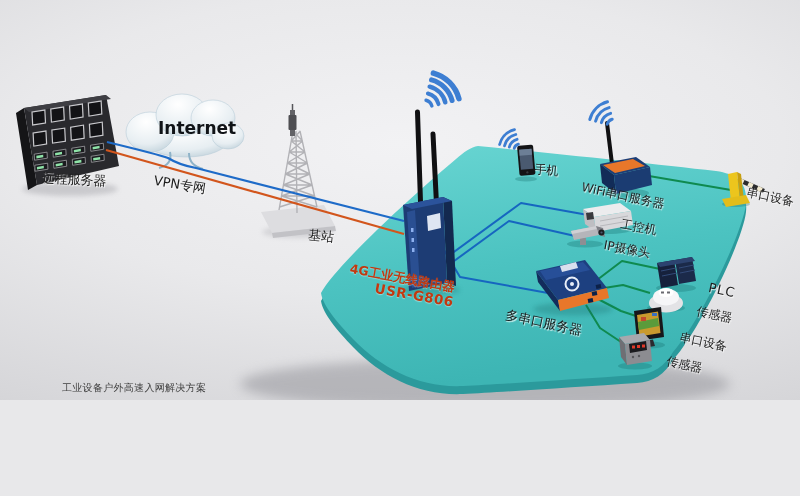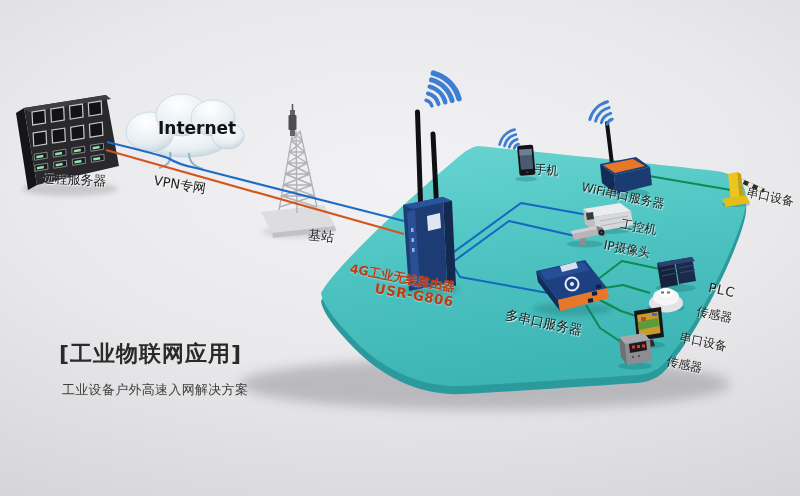--- a/index.html
+++ b/index.html
@@ -1,29 +1,29 @@
 <!DOCTYPE html>
 <html><head>
 <meta charset="utf-8">
 <style>
   html,body{margin:0;padding:0;background:#e8e8ea;}
   .stage{
-    position:relative;width:800px;height:496px;overflow:hidden;
+    position:relative;width:800px;height:400px;overflow:hidden;
     font-family:"DejaVu Sans","Liberation Sans",sans-serif;
     background:radial-gradient(120% 95% at 50% 36%, #f2f2f4 0%, #e9e9eb 40%, #d6d6d9 78%, #c7c7ca 100%);
   }
   .stage svg{position:absolute;left:0;top:0;}
   .lbl{
     position:absolute;white-space:nowrap;color:#1c1c1c;
     text-shadow:1px 1px 1px rgba(255,255,255,.85);
     transform-origin:left top;line-height:1;
   }
   .lbl.red{color:#c23910;font-weight:bold;text-shadow:0 1px 1px rgba(255,255,255,.4);}
   .cap-title{position:absolute;left:59px;top:339px;font-size:22px;font-weight:bold;color:#2a2a2a;letter-spacing:1px;white-space:nowrap;}
-  .cap-line{position:absolute;left:62px;font-size:13px;color:#3e3e3e;letter-spacing:.3px;white-space:nowrap;text-align:center;}
+  .cap-line{position:absolute;left:62px;font-size:10px;color:#3e3e3e;letter-spacing:.3px;white-space:nowrap;text-align:center;}
 </style>
 </head>
 <body>
 
 <div class="stage">
 <svg width="800" height="496" viewBox="0 0 800 496">
   <defs>
     <radialGradient id="cloudGrad" cx="0.42" cy="0.25" r="1">
       <stop offset="0" stop-color="#ffffff"></stop>
       <stop offset="0.55" stop-color="#e7eef2"></stop>
@@ -286,15 +286,14 @@
   <div class="lbl" style="left:583px;top:181px;font-size:12px;transform:rotate(12deg);">WiFi串口服务器</div>
   <div class="lbl" style="left:748px;top:186px;font-size:12px;transform:rotate(12deg);">串口设备</div>
   <div class="lbl" style="left:622px;top:218px;font-size:12px;transform:rotate(10deg);">工控机</div>
   <div class="lbl" style="left:605px;top:239px;font-size:12px;transform:rotate(10deg);">IP摄像头</div>
   <div class="lbl" style="left:507px;top:308px;font-size:13px;transform:rotate(12deg);">多串口服务器</div>
   <div class="lbl" style="left:710px;top:281px;font-size:13px;letter-spacing:1px;transform:rotate(12deg);">PLC</div>
   <div class="lbl" style="left:698px;top:305px;font-size:12px;transform:rotate(12deg);">传感器</div>
   <div class="lbl" style="left:681px;top:331px;font-size:12px;transform:rotate(12deg);">串口设备</div>
   <div class="lbl" style="left:668px;top:355px;font-size:12px;transform:rotate(12deg);">传感器</div>
 
-  <div class="cap-title">[工业物联网应用]</div>
   <div class="cap-line" style="top:381px;">工业设备户外高速入网解决方案</div>
 </div>
 
 </body></html>

